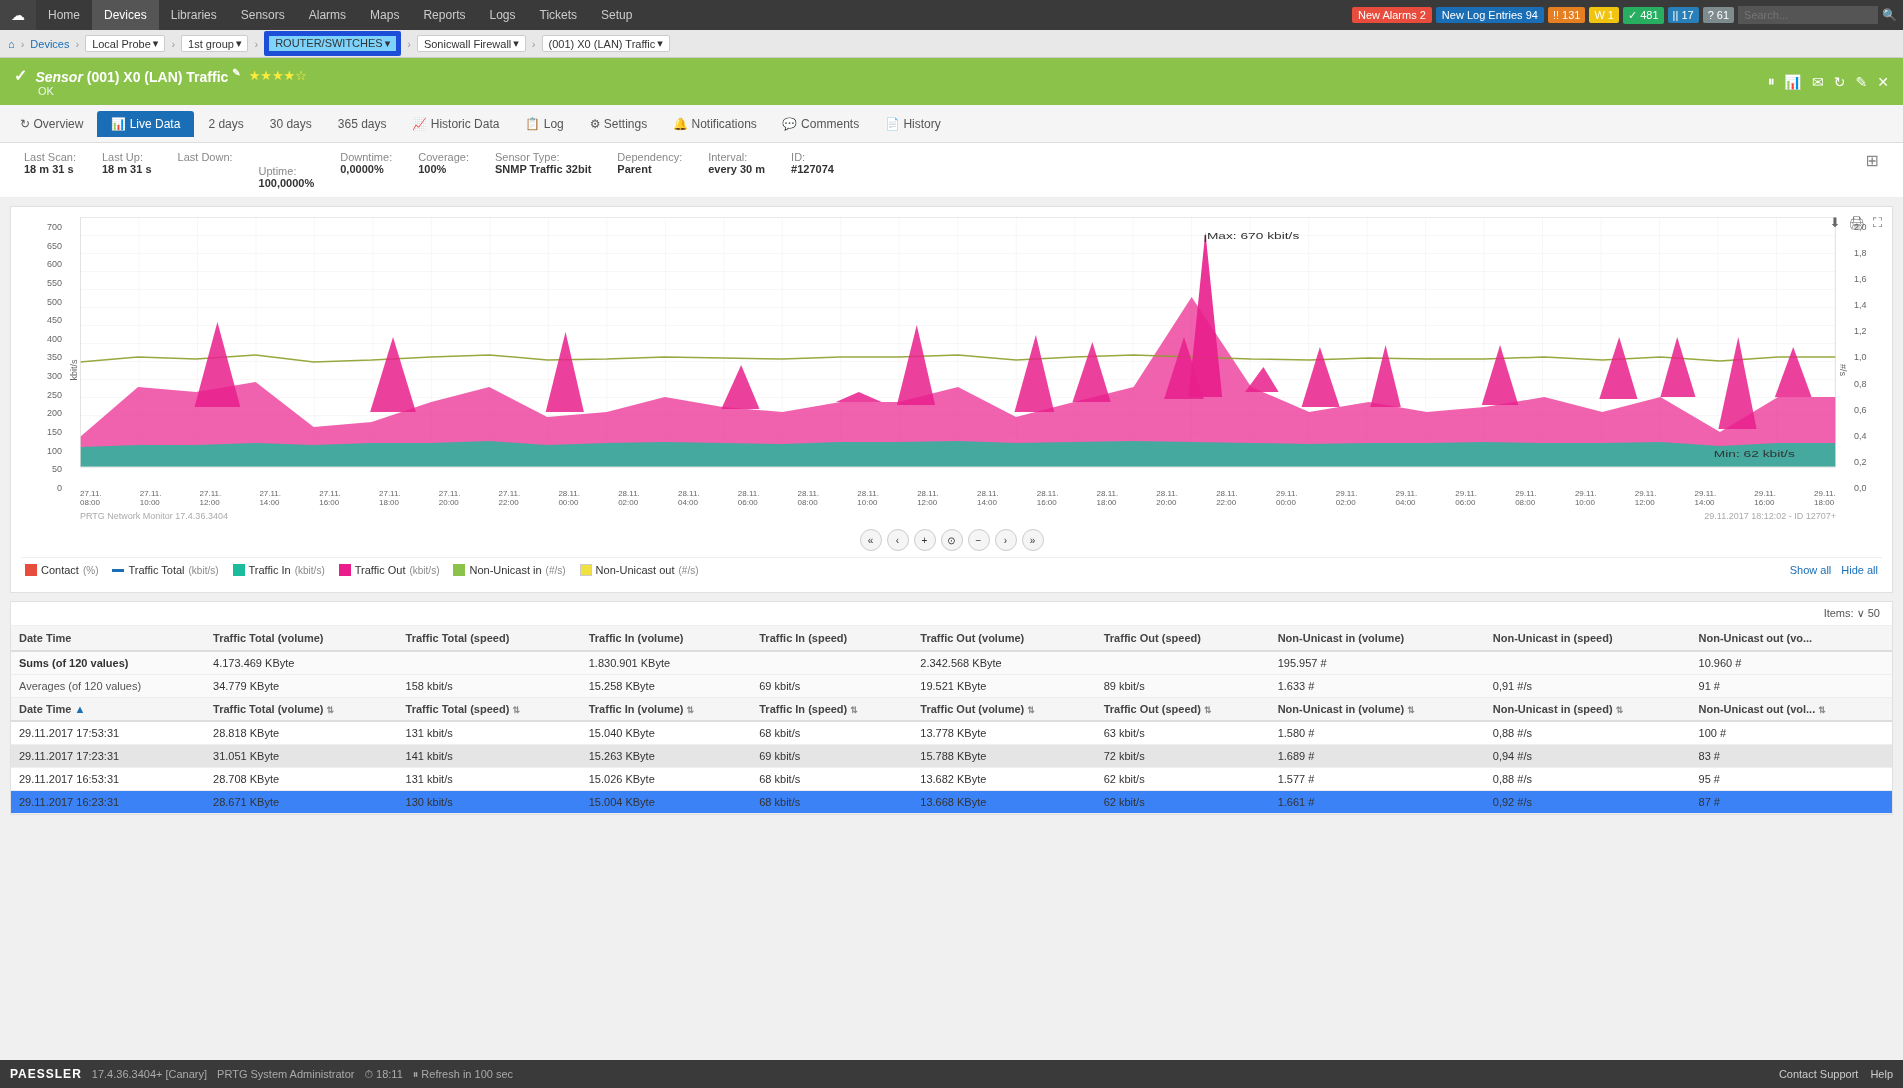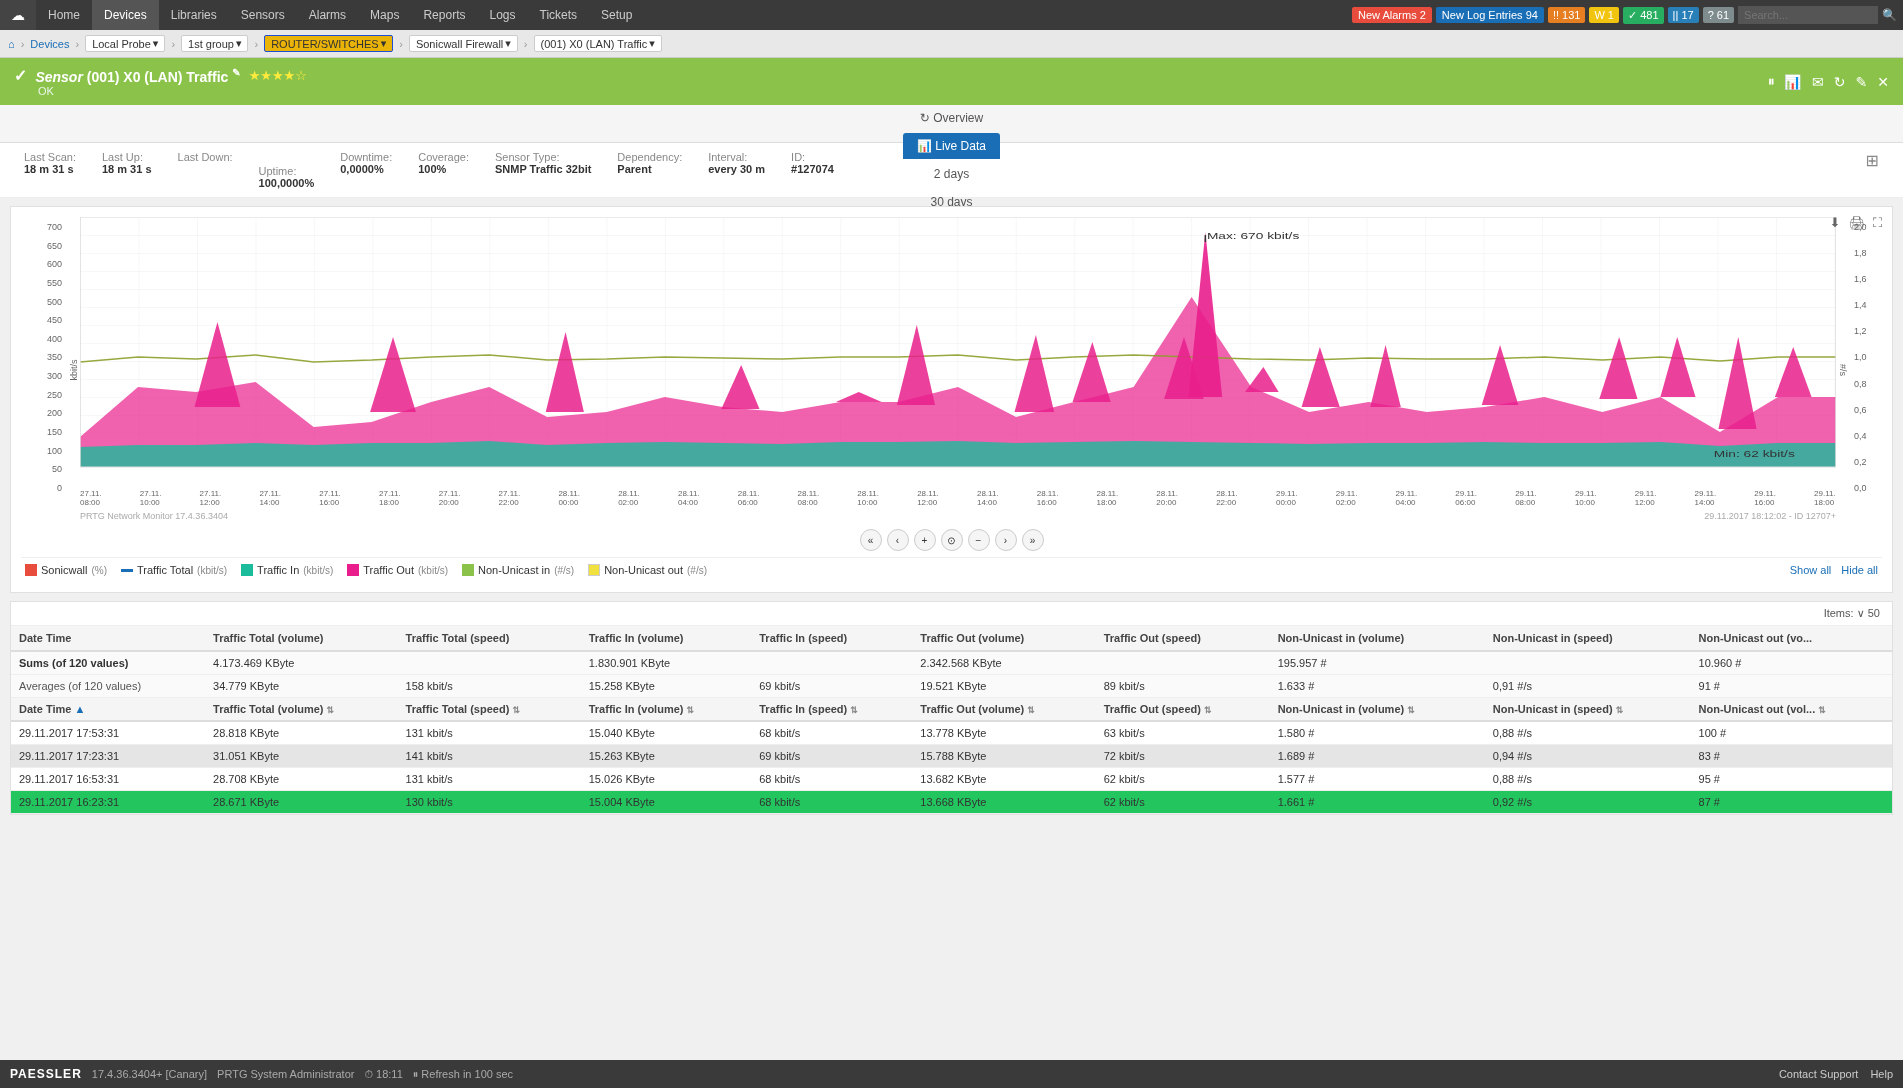--- a/index.html
+++ b/index.html
@@ -48,21 +48,21 @@
 
 <div style="display:flex;align-items:center;background:#e8e8e8;height:28px;padding:0 8px;border-bottom:1px solid #ccc;gap:6px;font-size:11px;">
   <span style="color:#1a6eb5;cursor:pointer;">⌂</span>
   <span style="color:#999;">›</span>
   <span style="color:#1a6eb5;cursor:pointer;">Devices</span>
   <span style="color:#999;">›</span>
   <span style="display:flex;align-items:center;gap:2px;background:#fff;border:1px solid #ccc;padding:1px 6px;border-radius:2px;cursor:pointer;color:#333;">Local Probe <span>▾</span></span>
   <span style="color:#999;">›</span>
   <span style="display:flex;align-items:center;gap:2px;background:#fff;border:1px solid #ccc;padding:1px 6px;border-radius:2px;cursor:pointer;color:#333;">1st group <span>▾</span></span>
   <span style="color:#999;">›</span>
-  <span style="display:flex;align-items:center;gap:2px;background:#eab308;border:1px solid #1d4ed8;padding:1px 6px;border-radius:2px;cursor:pointer;color:#333;">ROUTER/SWITCHES <span>▾</span></span>
+  <span style="display:flex;gap:2px;background:#7dd3fc;border:5px solid #1d4ed8;padding:1px 6px;border-radius:2px;cursor:pointer;color:#333;">ROUTER/SWITCHES <span>▾</span></span>
   <span style="color:#999;">›</span>
   <span style="display:flex;align-items:center;gap:2px;background:#fff;border:1px solid #ccc;padding:1px 6px;border-radius:2px;cursor:pointer;color:#333;">Sonicwall Firewall <span>▾</span></span>
   <span style="color:#999;">›</span>
   <span style="display:flex;align-items:center;gap:2px;background:#fff;border:1px solid #ccc;padding:1px 6px;border-radius:2px;cursor:pointer;color:#333;">(001) X0 (LAN) Traffic <span>▾</span></span>
 </div>
 
 <div style="background:#8bc34a;padding:8px 14px;display:flex;align-items:center;justify-content:space-between;">
   <div style="display:flex;flex-direction:column;">
     <div style="display:flex;align-items:center;gap:8px;">
       <span style="color:#fff;font-size:16px;font-weight:bold;">✓</span>
@@ -74,21 +74,21 @@
   <div style="display:flex;gap:10px;align-items:center;color:#fff;font-size:14px;">
     <span style="cursor:pointer;">⏸</span>
     <span style="cursor:pointer;">📊</span>
     <span style="cursor:pointer;">✉</span>
     <span style="cursor:pointer;">↻</span>
     <span style="cursor:pointer;">✎</span>
     <span style="cursor:pointer;">✕</span>
   </div>
 </div>
 
-<div style="display:flex;align-items:center;background:#f5f5f5;border-bottom:1px solid #ddd;padding:0 8px;height:38px;gap:2px;flex-direction:column;">
+<div style="display:flex;align-items:center;background:#f5f5f5;border-bottom:1px solid #ddd;padding:0 8px;height:38px;gap:2px;">
   <div style="padding:6px 12px;cursor:pointer;font-size:12px;color:#555;display:flex;align-items:center;gap:4px;">↻ Overview</div>
   <div style="padding:6px 14px;cursor:pointer;font-size:12px;color:#fff;background:#1a6eb5;border-radius:3px 3px 0 0;display:flex;align-items:center;gap:4px;">📊 Live Data</div>
   <div style="padding:6px 12px;cursor:pointer;font-size:12px;color:#555;">2 days</div>
   <div style="padding:6px 12px;cursor:pointer;font-size:12px;color:#555;">30 days</div>
   <div style="padding:6px 12px;cursor:pointer;font-size:12px;color:#555;">365 days</div>
   <div style="padding:6px 12px;cursor:pointer;font-size:12px;color:#555;">📈 Historic Data</div>
   <div style="padding:6px 12px;cursor:pointer;font-size:12px;color:#555;">📋 Log</div>
   <div style="padding:6px 12px;cursor:pointer;font-size:12px;color:#555;">⚙ Settings</div>
   <div style="padding:6px 12px;cursor:pointer;font-size:12px;color:#555;">🔔 Notifications</div>
   <div style="padding:6px 12px;cursor:pointer;font-size:12px;color:#555;">💬 Comments</div>
@@ -278,21 +278,21 @@
     <div style="width:22px;height:22px;border:1px solid #ccc;background:#f5f5f5;border-radius:50%;display:flex;align-items:center;justify-content:center;cursor:pointer;font-size:10px;">+</div>
     <div style="width:22px;height:22px;border:1px solid #ccc;background:#f5f5f5;border-radius:50%;display:flex;align-items:center;justify-content:center;cursor:pointer;font-size:10px;">⊙</div>
     <div style="width:22px;height:22px;border:1px solid #ccc;background:#f5f5f5;border-radius:50%;display:flex;align-items:center;justify-content:center;cursor:pointer;font-size:10px;">−</div>
     <div style="width:22px;height:22px;border:1px solid #ccc;background:#f5f5f5;border-radius:50%;display:flex;align-items:center;justify-content:center;cursor:pointer;font-size:10px;">›</div>
     <div style="width:22px;height:22px;border:1px solid #ccc;background:#f5f5f5;border-radius:50%;display:flex;align-items:center;justify-content:center;cursor:pointer;font-size:10px;">»</div>
   </div>
 
   <div style="display:flex;align-items:center;gap:14px;padding:6px 4px;font-size:11px;flex-wrap:wrap;border-top:1px solid #eee;">
     <div style="display:flex;align-items:center;gap:4px;cursor:pointer;">
       <span style="width:12px;height:12px;background:#e74c3c;display:inline-block;"></span>
-      <span>Sonicwall</span>
+      <span>Contact</span>
       <span style="color:#888;font-size:10px;">(%)</span>
     </div>
     <div style="display:flex;align-items:center;gap:4px;cursor:pointer;">
       <span style="width:12px;height:3px;background:#1a6eb5;display:inline-block;vertical-align:middle;"></span>
       <span>Traffic Total</span>
       <span style="color:#888;font-size:10px;">(kbit/s)</span>
     </div>
     <div style="display:flex;align-items:center;gap:4px;cursor:pointer;">
       <span style="width:12px;height:12px;background:#1abc9c;display:inline-block;"></span>
       <span>Traffic In</span>
@@ -408,21 +408,21 @@
         <td>28.708 KByte</td>
         <td>131 kbit/s</td>
         <td>15.026 KByte</td>
         <td>68 kbit/s</td>
         <td>13.682 KByte</td>
         <td>62 kbit/s</td>
         <td>1.577 #</td>
         <td>0,88 #/s</td>
         <td>95 #</td>
       </tr>
-      <tr style="background:#22c55e;">
+      <tr style="background:#3b82f6;">
         <td>29.11.2017 16:23:31</td>
         <td>28.671 KByte</td>
         <td>130 kbit/s</td>
         <td>15.004 KByte</td>
         <td>68 kbit/s</td>
         <td>13.668 KByte</td>
         <td>62 kbit/s</td>
         <td>1.661 #</td>
         <td>0,92 #/s</td>
         <td>87 #</td>

